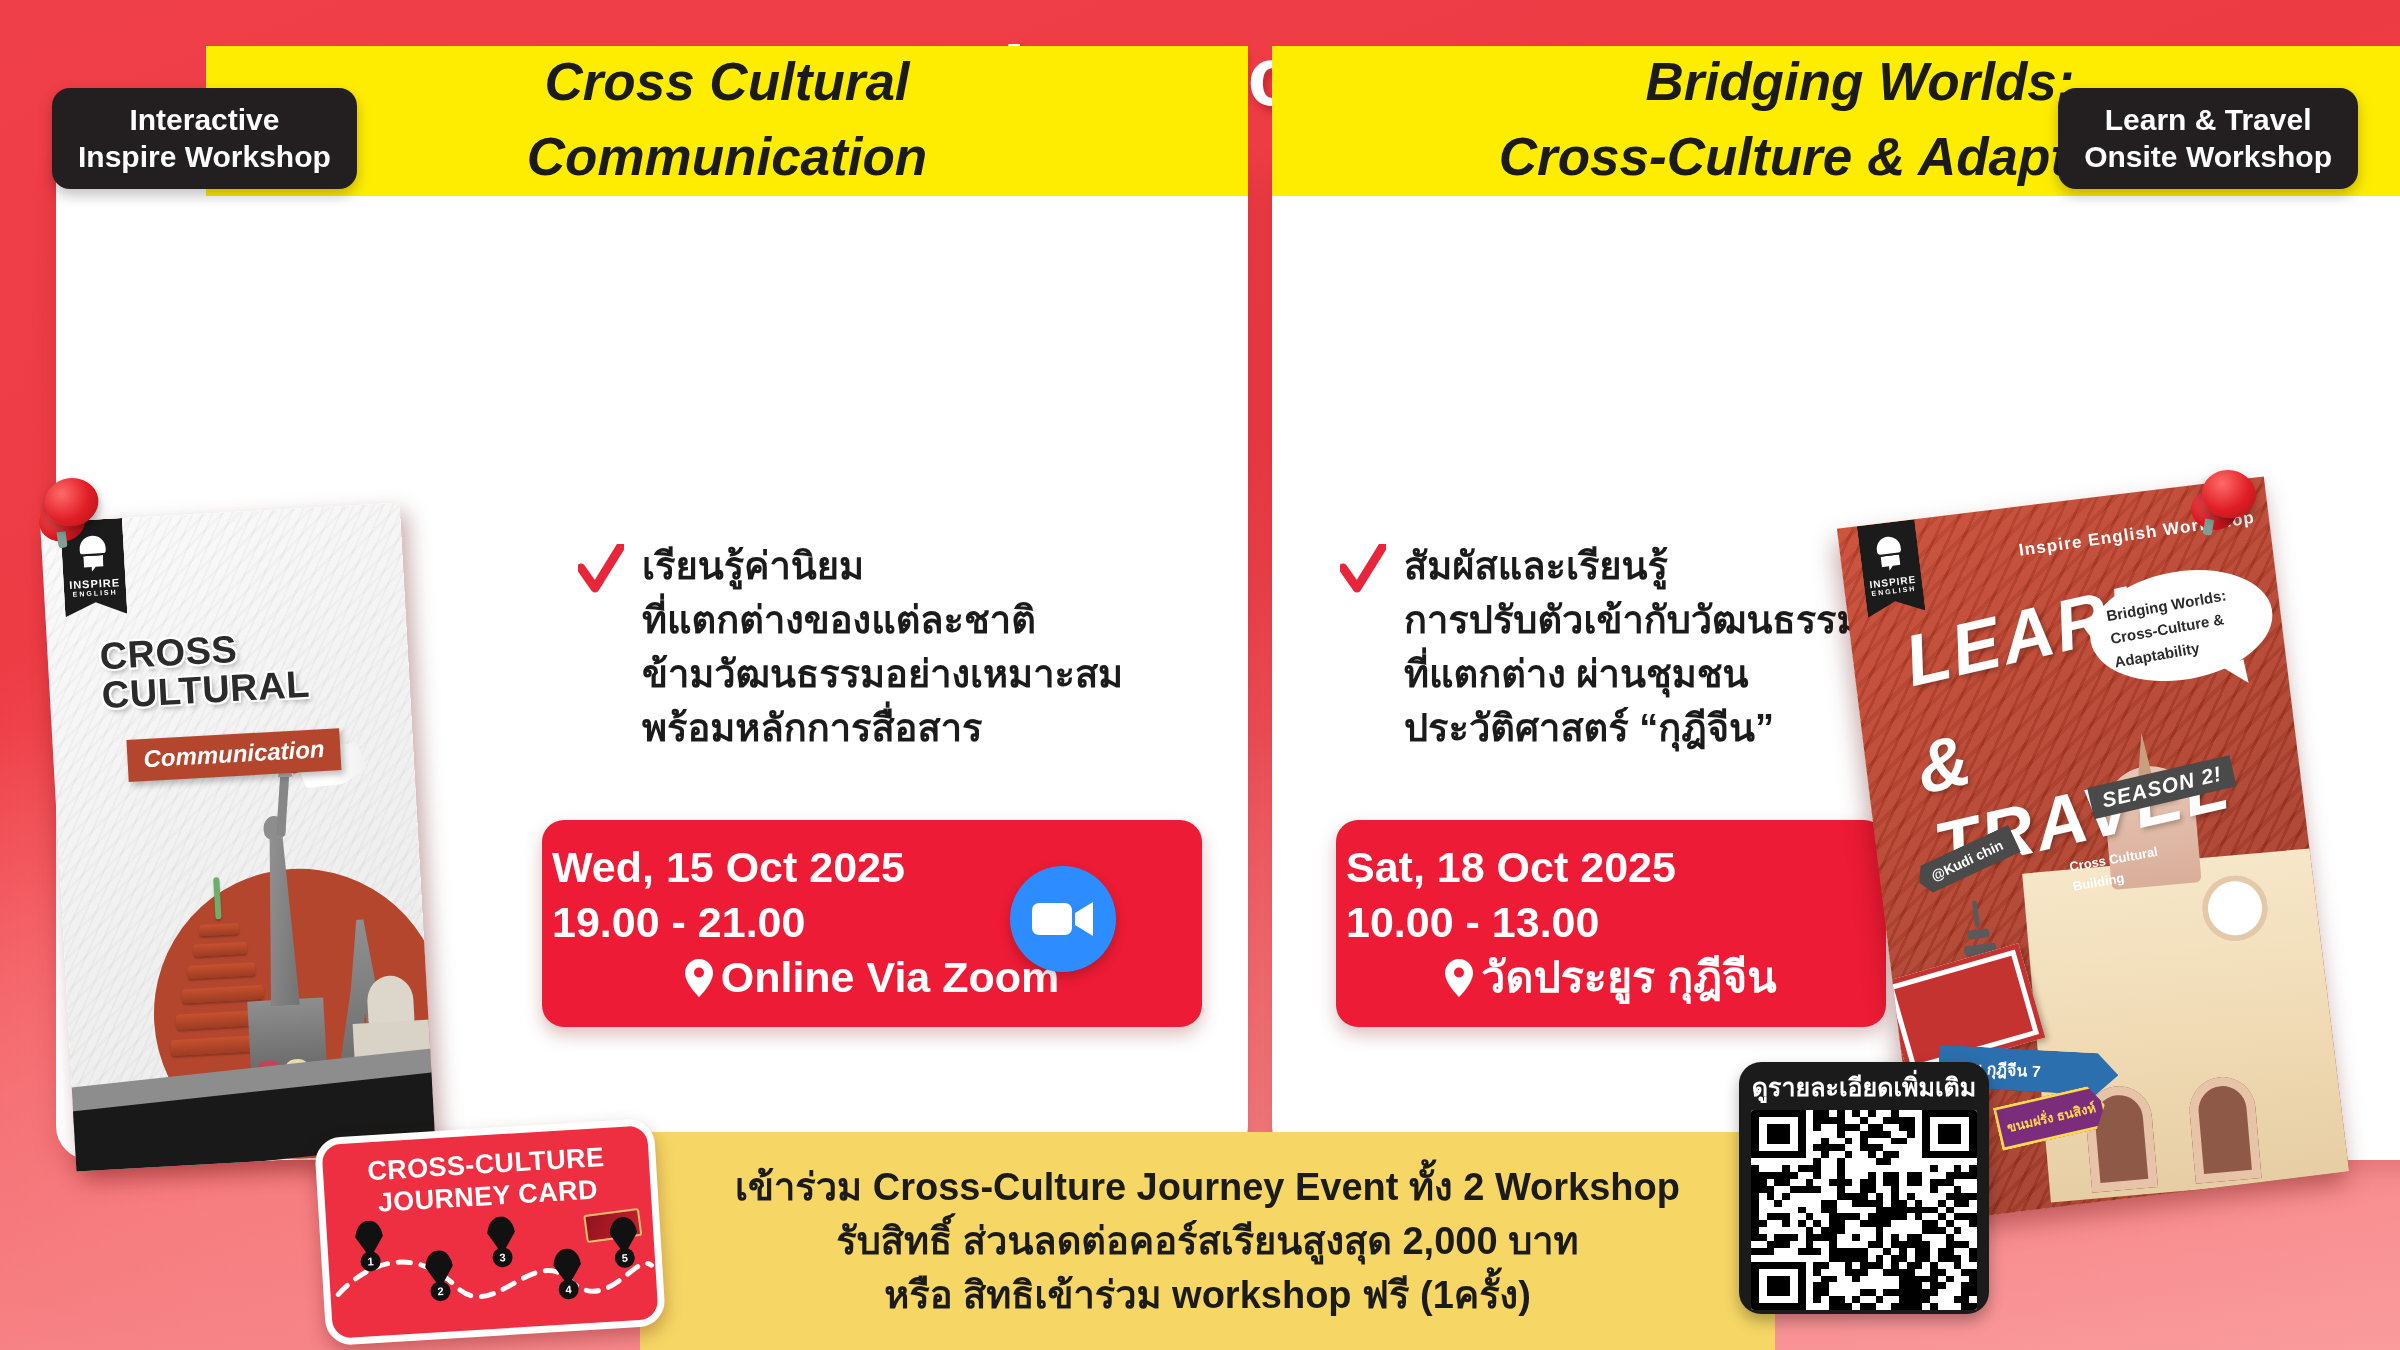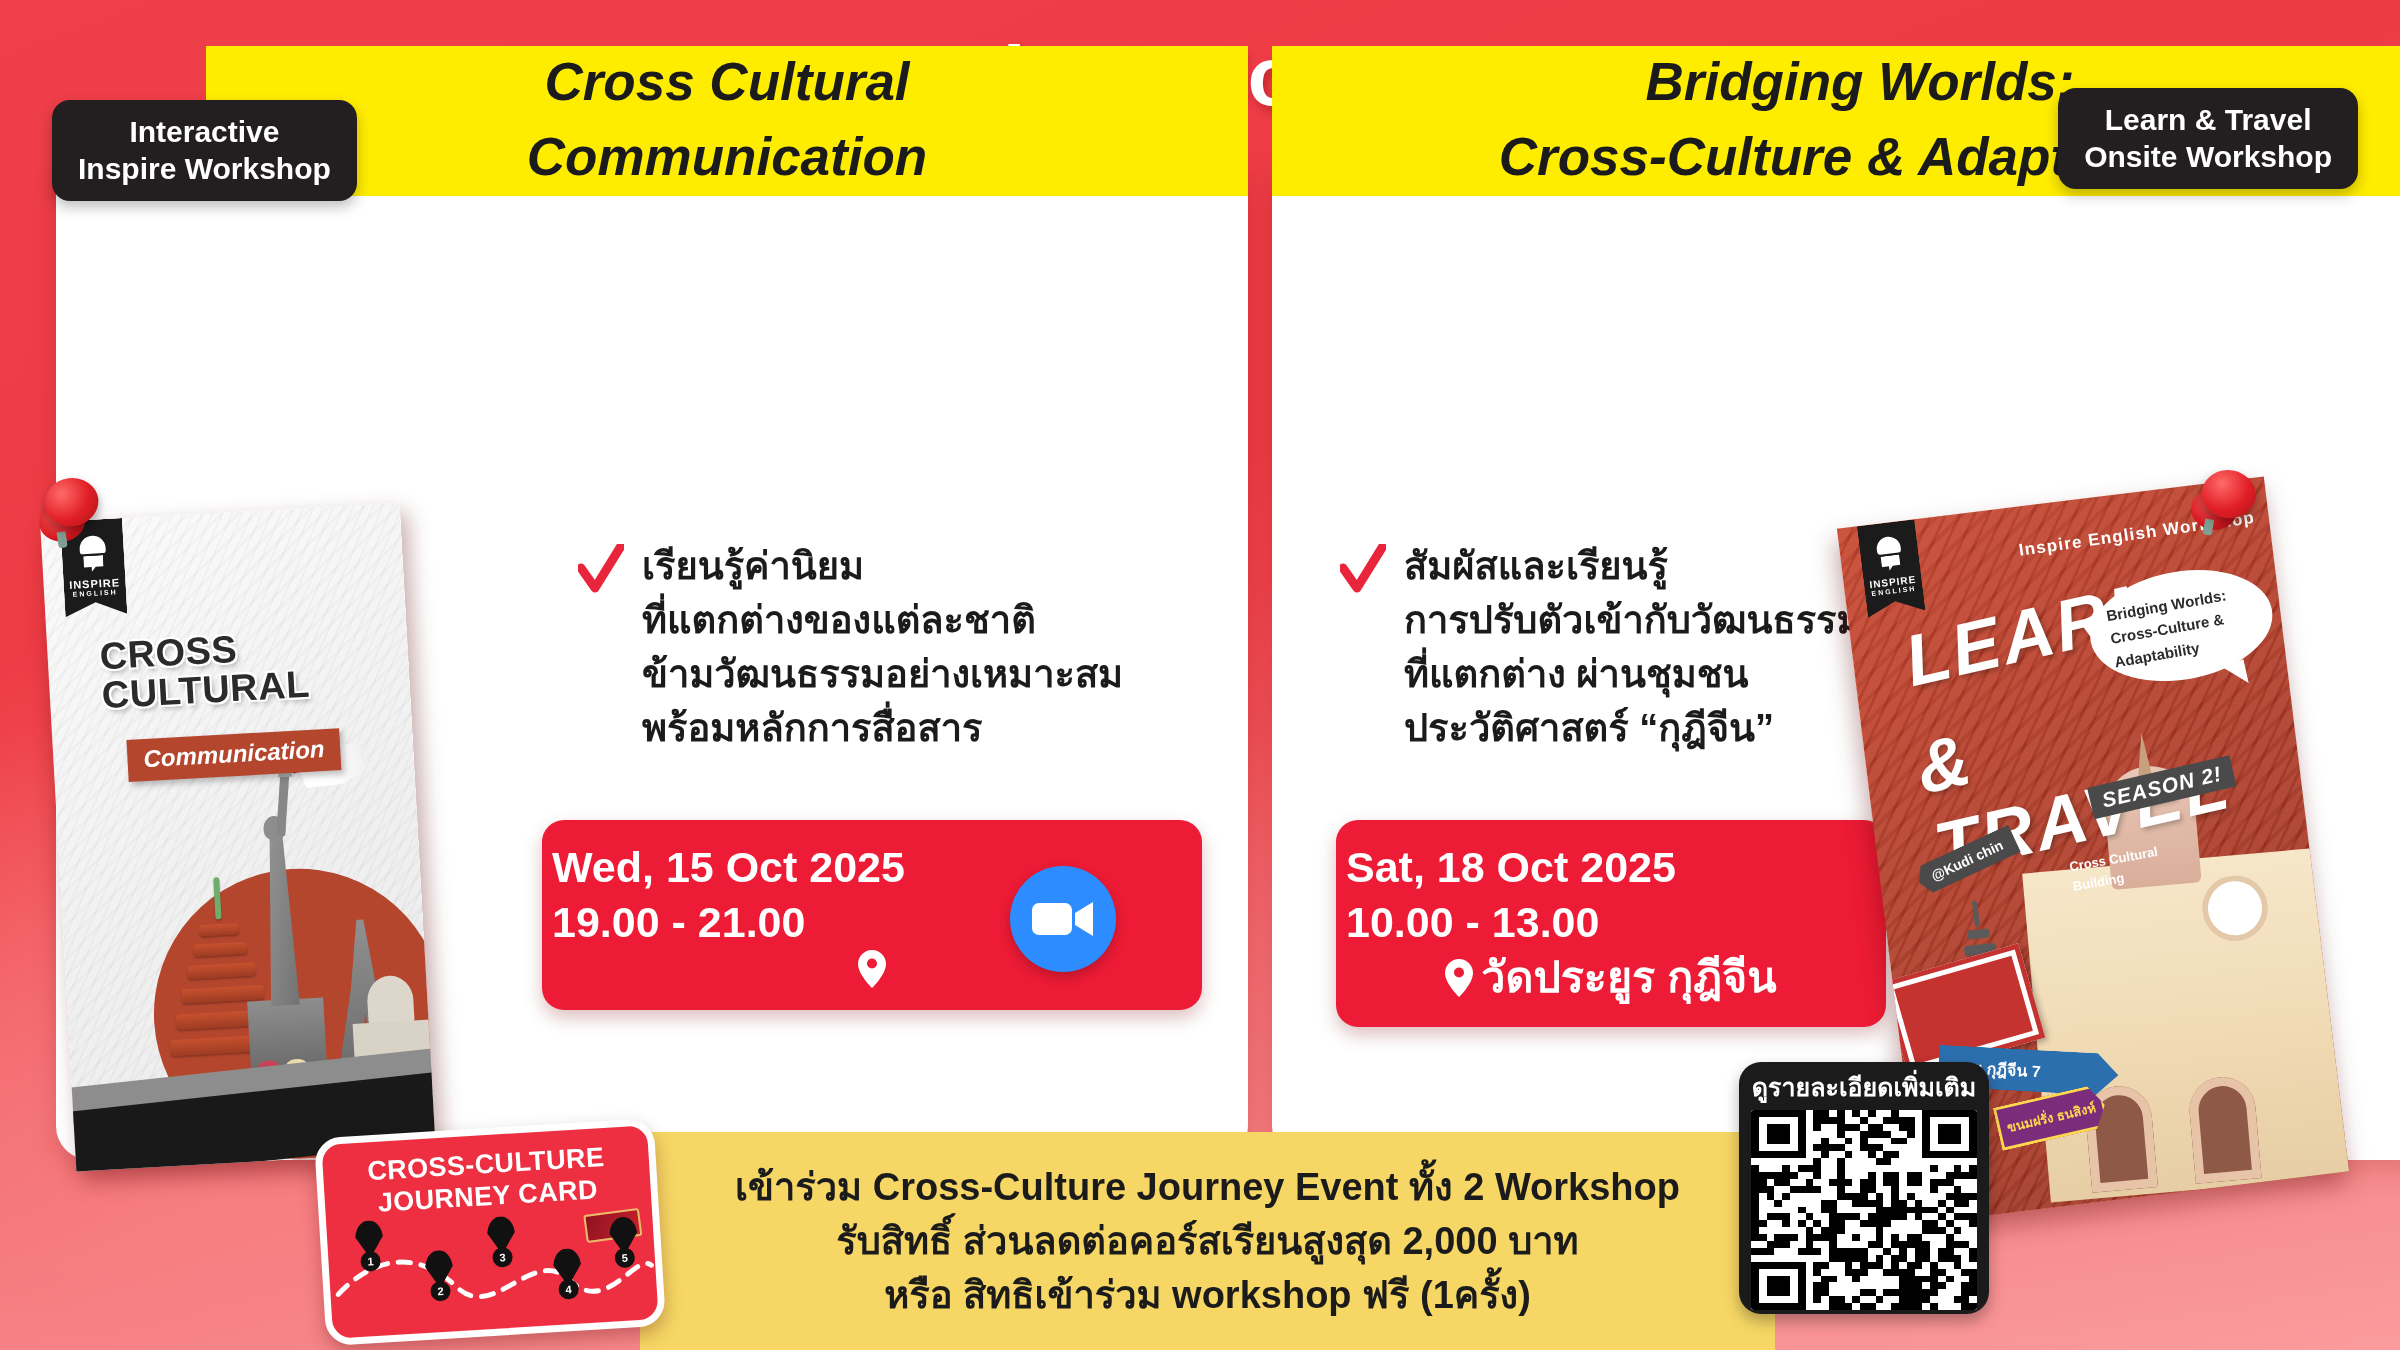--- a/index.html
+++ b/index.html
@@ -36,21 +36,21 @@
 
   .corner-badge{
     position:absolute; z-index:14;
     background:#231F20; color:#fff;
     border-radius:18px;
     padding:14px 26px;
     font-size:30px; font-weight:bold; line-height:1.22;
     text-align:center;
     box-shadow:0 6px 14px rgba(0,0,0,.25);
   }
-  #badge-left{ top:88px; left:52px;margin-top:12px; }
+  #badge-left{ top:88px; left:52px; }
   #badge-right{ top:88px; right:42px; }
 
   
   .card{
     position:absolute; top:150px;
     background:#fff;
     border-radius:34px;
     box-shadow:0 10px 26px rgba(120,0,0,.17);
     z-index:3;
   }
@@ -503,20 +503,21 @@
 </div>
 
 <div id="date-left" class="date-banner">
   <div class="date-line1">Wed, 15 Oct 2025</div>
   <div class="date-line2">19.00 - 21.00</div>
   <div class="date-line3">
     <svg class="pin-icon" viewBox="0 0 28 38">
       <path d="M14 0C6.3 0 0 6.3 0 14c0 10.5 14 24 14 24s14-13.5 14-24C28 6.3 21.7 0 14 0z" fill="#fff"></path>
       <circle cx="14" cy="13.5" r="5" fill="#ED1B35"></circle>
     </svg>
+    <span>Online Via Zoom</span>
   </div>
 </div>
 
 <div id="zoom-icon">
   <svg width="64" height="40" viewBox="0 0 64 40">
     <rect x="1" y="4" width="40" height="32" rx="7" fill="#fff"></rect>
     <path d="M44 14 L62 3 L62 37 L44 26 Z" fill="#fff"></path>
   </svg>
 </div>
 

